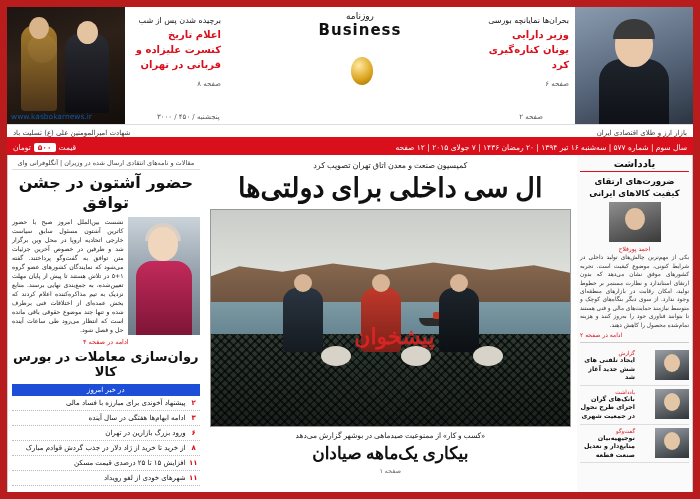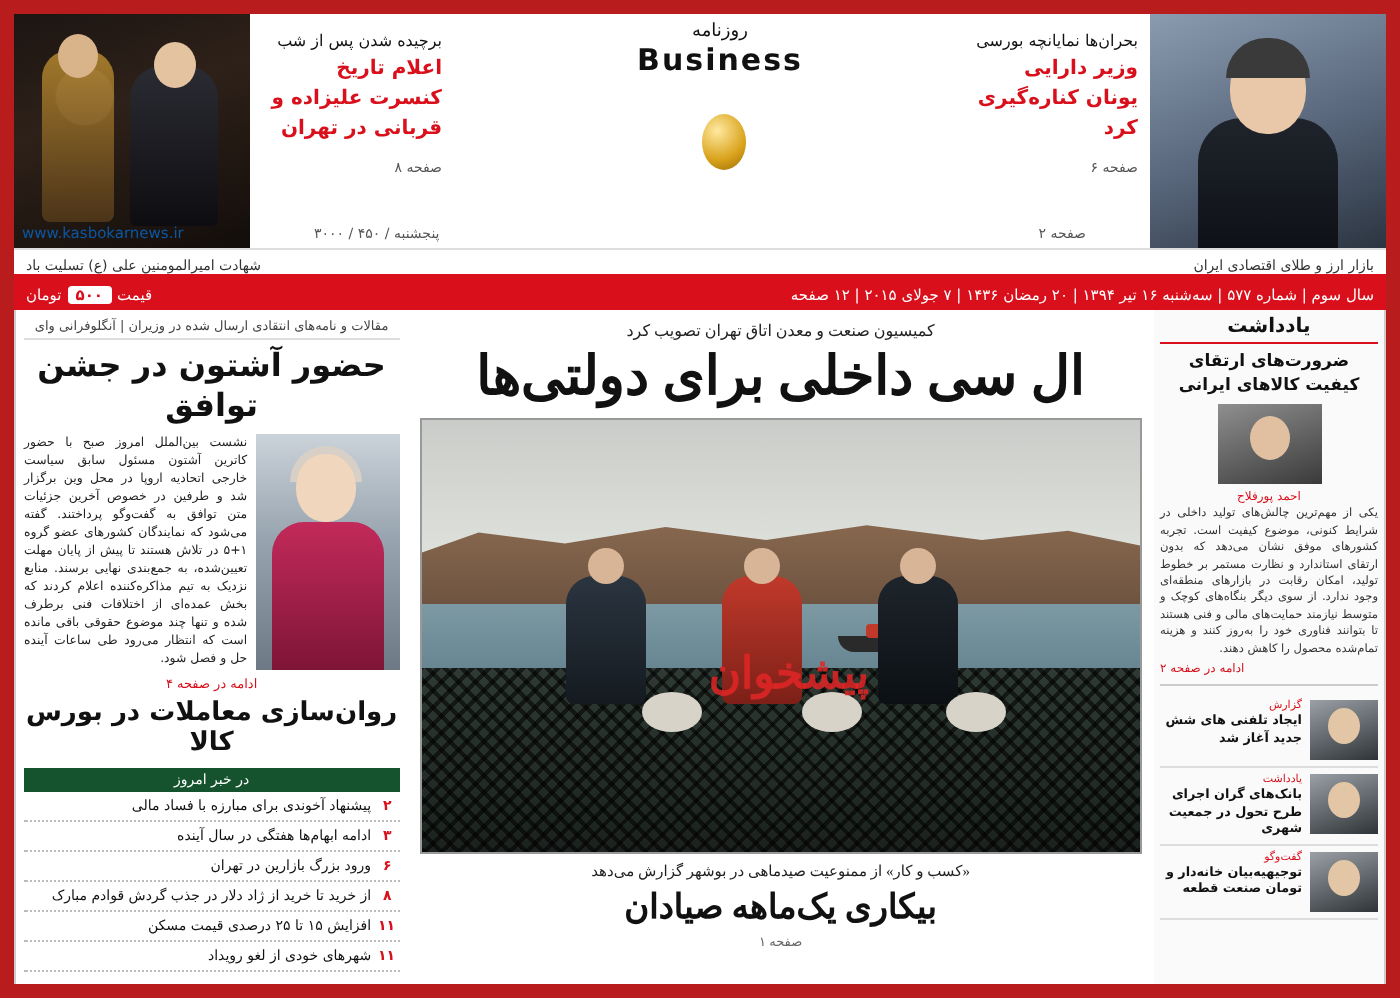--- a/index.html
+++ b/index.html
@@ -61,21 +61,21 @@
   .lead-wrap{display:flex;gap:4px;}
   .lead-photo{width:72px;height:118px;background:linear-gradient(180deg,#cbd3da 0%,#97a3ae 45%,#6d7a86 100%);position:relative;flex:none;}
   .lead-photo .h{position:absolute;left:20px;top:10px;width:30px;height:34px;border-radius:48%;background:#f0d6bd;}
   .lead-photo .hr{position:absolute;left:17px;top:6px;width:36px;height:18px;border-radius:18px 18px 0 0;background:#d8cfc6;}
   .lead-photo .b{position:absolute;left:8px;top:44px;width:56px;height:74px;background:linear-gradient(180deg,#c22a5a,#7e1537);border-radius:16px 16px 0 0;}
   .lead-text{font-size:6.2px;line-height:9px;color:#222;text-align:justify;}
   .lead-more{font-size:6.5px;color:#d9101b;text-align:center;margin-top:3px;}
 
   .sec2-kicker{font-size:6.5px;color:#444;text-align:center;border-top:1px solid #ddd;padding-top:4px;margin-top:5px;}
   .sec2-head{font-size:13px;font-weight:bold;color:#111;text-align:center;margin:3px 0 5px;}
-  .list-title{background:#14532d;color:#fff;font-size:7px;text-align:center;padding:2px 0;}
+  .list-title{background:#1d4ed8;color:#fff;font-size:7px;text-align:center;padding:2px 0;}
   .list{list-style:none;margin:0;padding:0;}
   .list li{display:flex;align-items:center;gap:4px;font-size:7px;color:#111;border-bottom:1px dotted #bbb;padding:3px 2px;}
   .list li .n{color:#d9101b;font-weight:bold;font-size:7px;flex:none;width:8px;text-align:center;}
   .list li .t{flex:1;}
 
   
   .mid-kicker{font-size:8px;color:#222;text-align:center;margin-bottom:2px;}
   .mid-head{font-size:27px;font-weight:bold;color:#111;text-align:center;line-height:32px;margin:1px 0 5px;}
   .mid-photo{position:relative;width:100%;height:218px;border:1px solid #999;box-sizing:border-box;overflow:hidden;background:#0f172a;}
   .sky{position:absolute;left:0;right:0;top:0;height:70px;background:linear-gradient(180deg,#c9ccc8,#dfe2dc);}
@@ -99,21 +99,21 @@
   .cap-pg{font-size:6.5px;color:#666;text-align:center;margin-top:3px;}
 
   
   .rc-title{font-size:10px;font-weight:bold;color:#111;text-align:center;border-bottom:1px solid #d9101b;padding-bottom:2px;margin-bottom:3px;}
   .rc-head{font-size:8.5px;font-weight:bold;color:#111;text-align:center;line-height:12px;margin-bottom:3px;}
   .rc-text{font-size:5.8px;line-height:8.4px;color:#333;text-align:justify;}
   .rc-photo{width:52px;height:40px;margin:3px auto;background:linear-gradient(160deg,#8f8f8f,#3a3a3a);position:relative;}
   .rc-photo .hd{position:absolute;left:16px;top:6px;width:20px;height:22px;border-radius:50%;background:#e0c0a0;}
   .rc-more{font-size:6px;color:#d9101b;text-align:left;margin-top:2px;}
   .rc-sep{border-top:1px solid #ccc;margin:4px 0;}
-  .mini{display:flex;gap:4px;align-items:flex-start;border-bottom:1px solid #ddd;padding:3px 0;}
+  .mini{display:flex;gap:20px;align-items:flex-start;border-bottom:1px solid #ddd;padding:3px 0;}
   .mini .thumb{width:34px;height:30px;flex:none;background:linear-gradient(160deg,#9aa0a6,#2f3438);position:relative;}
   .mini .thumb .hd{position:absolute;left:9px;top:4px;width:16px;height:18px;border-radius:50%;background:#e3c6a6;}
   .mini .mt{flex:1;}
   .mini .mk{font-size:5.5px;color:#d9101b;}
   .mini .mh{font-size:6.4px;font-weight:bold;color:#111;line-height:8.6px;}
 </style>
 </head>
 <body>
 
 <div class="page">
@@ -278,19 +278,19 @@
           <div class="mk">یادداشت</div>
           <div class="mh">بانک‌های گران اجرای طرح تحول در جمعیت شهری</div>
         </div>
       </div>
       <div class="mini">
         <div class="thumb">
             <div class="hd"></div>
           </div>
         <div class="mt">
           <div class="mk">گفت‌وگو</div>
-          <div class="mh">توجیهیه‌بیان خانه‌دار و تومان صنعت قطعه</div>
+          <div class="mh">توجیهیه‌بیان منابع‌دار و تعدیل صنعت قطعه</div>
         </div>
       </div>
     </div>
 
   </div>
 </div>
 
 </body></html>

